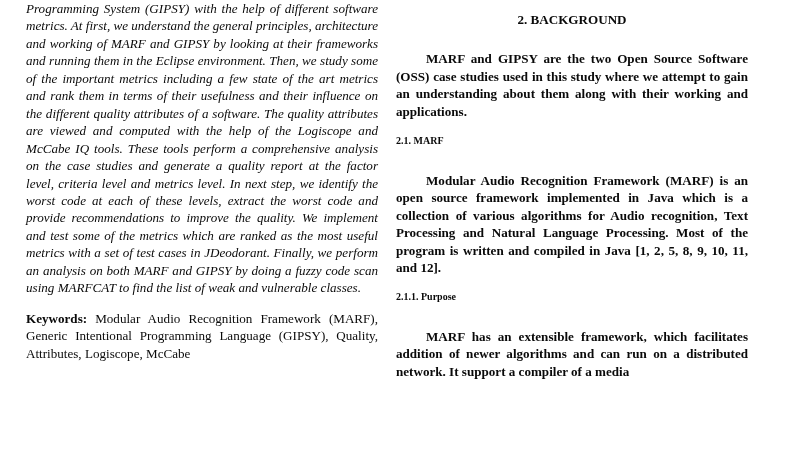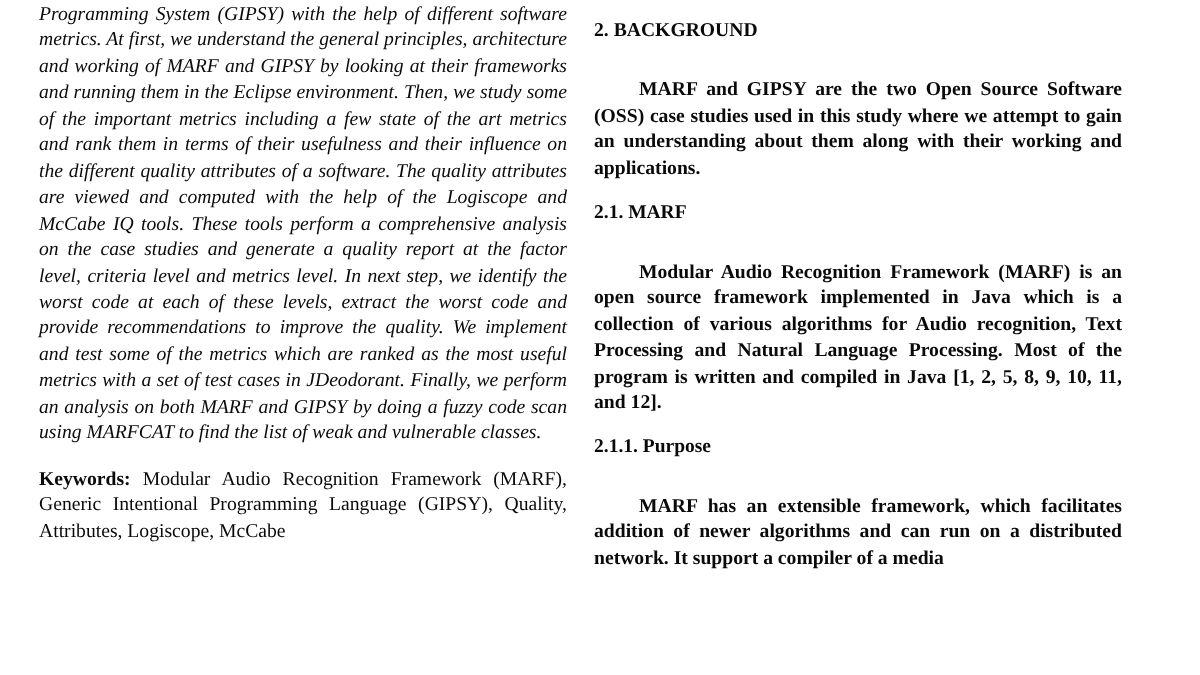--- a/index.html
+++ b/index.html
@@ -42,25 +42,25 @@
   }
   p.gap {
     margin-top: 22px;
     font-weight: bold;
   }
   .heading-center {
     margin: 11px 0 0 0;
     font-size: 13.1px;
     line-height: 17.45px;
     font-weight: bold;
-    text-align: left;
+    text-align: center;
   }
   .heading-left {
     margin: 12px 0 0 0;
-    font-size: 13px;
+    font-size: 10px;
     line-height: 17.45px;
     font-weight: bold;
     text-align: left;
   }
   .kw {
     margin: 13px 0 12px 0;
     font-size: 13.1px;
     line-height: 17.45px;
     text-align: justify;
   }

